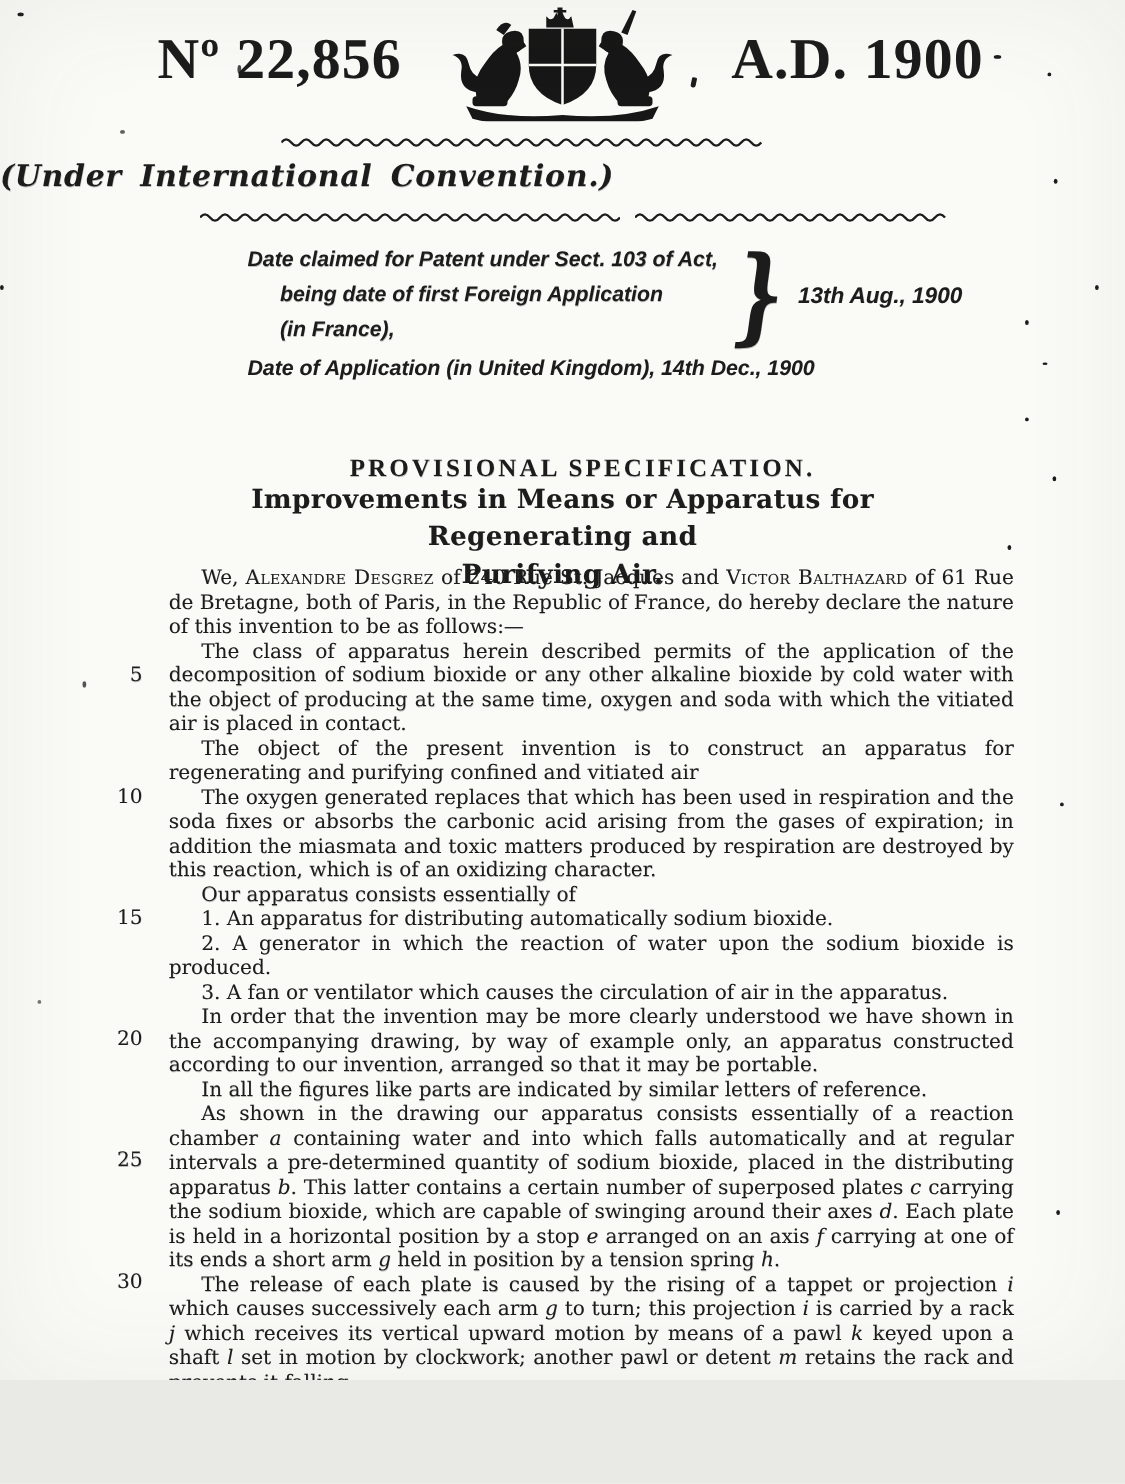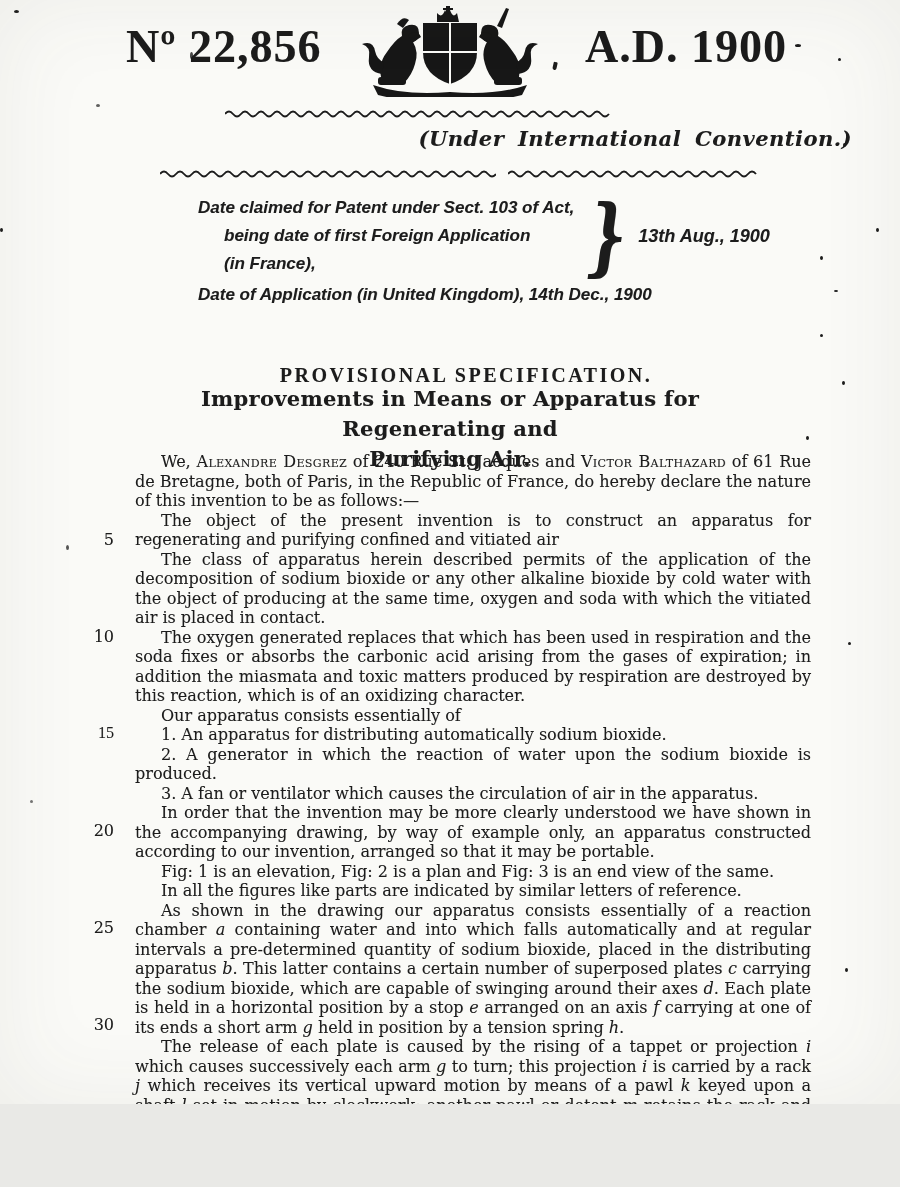--- a/index.html
+++ b/index.html
@@ -18,22 +18,22 @@
     font-family:"Liberation Serif",serif;letter-spacing:1px;white-space:nowrap;}
   .arms{position:absolute;left:345px;top:4px;}
 
   
   svg.wavy{position:absolute;height:12px;}
   #wavy-top{left:225px;top:108px;}
   #wavy-bot-l{left:160px;top:168px;}
   #wavy-bot-r{left:508px;top:168px;}
   svg.wavy path{fill:none;stroke:#1c1c1c;stroke-width:1.9;}
 
-  .convention{position:absolute;left:0;width:852px;top:126px;text-align:right;
-    font-size:21px;font-weight:bold;font-style:italic;word-spacing:6px;letter-spacing:.5px;}
+  .convention{position:absolute;left:0;width:852px;top:126px;text-align:left;
+    font-size:24px;font-weight:bold;font-style:italic;word-spacing:6px;letter-spacing:.5px;}
 
   
   .dates{position:absolute;left:198px;top:194px;
     font-family:"Liberation Sans",sans-serif;font-weight:bold;font-style:italic;
     font-size:17px;}
   .claim-row{display:flex;align-items:center;}
   .claim-lines div{line-height:28px;white-space:nowrap;}
   .claim-lines .ind{padding-left:26px;}
   .brace{font-family:"DejaVu Serif",serif;font-size:84px;line-height:84px;font-weight:bold;
     transform:scaleX(.72);margin:0 0 0 6px;}
@@ -119,38 +119,37 @@
 
   <h2 class="spec-heading">PROVISIONAL SPECIFICATION.</h2>
   <h1 class="title">
     <div>Improvements in Means or Apparatus for Regenerating and</div>
     <div>Purifying Air.</div>
   </h1>
 
   <div class="lineno-col" id="linenos">
       <span style="top: 78px;">5</span>
       <span style="top: 175px; text-align: right;">10</span>
-      <span style="top: 272px; font-family: Liberation Serif, serif;">15</span>
+      <span style="top: 272px;">15</span>
       <span style="top: 369px;">20</span>
       <span style="top: 466px;">25</span>
       <span style="top: 563px;">30</span>
       <span style="top: 660px;">35</span>
     </div>
 
   <main class="body-text">
     <p>We, <span class="sc">Alexandre Desgrez</span> of 240 Rue St. Jacques and <span class="sc">Victor Balthazard</span> of 61 Rue de Bretagne, both of Paris, in the Republic of France, do hereby declare the nature of this invention to be as follows:—</p>
+    <p>The class of apparatus herein described permits of the application of the decomposition of sodium bioxide or any other alkaline bioxide by cold water with the object of producing at the same time, oxygen and soda with which the vitiated air is placed in contact.</p>
     <p>The object of the present invention is to construct an apparatus for regenerating and purifying confined and vitiated air</p>
-    <p>The class of apparatus herein described permits of the application of the decomposition of sodium bioxide or any other alkaline bioxide by cold water with the object of producing at the same time, oxygen and soda with which the vitiated air is placed in contact.</p>
     <p>The oxygen generated replaces that which has been used in respiration and the soda fixes or absorbs the carbonic acid arising from the gases of expiration; in addition the miasmata and toxic matters produced by respiration are destroyed by this reaction, which is of an oxidizing character.</p>
     <p>Our apparatus consists essentially of</p>
     <p>1. An apparatus for distributing automatically sodium bioxide.</p>
     <p>2. A generator in which the reaction of water upon the sodium bioxide is produced.</p>
     <p>3. A fan or ventilator which causes the circulation of air in the apparatus.</p>
     <p>In order that the invention may be more clearly understood we have shown in the accompanying drawing, by way of example only, an apparatus constructed according to our invention, arranged so that it may be portable.</p>
-    <p>Fig: 1 is an elevation, Fig: 2 is a plan and Fig: 3 is an end view of the same.</p>
     <p>In all the figures like parts are indicated by similar letters of reference.</p>
     <p>As shown in the drawing our apparatus consists essentially of a reaction chamber <i>a</i> containing water and into which falls automatically and at regular intervals a pre-determined quantity of sodium bioxide, placed in the distributing apparatus <i>b</i>. This latter contains a certain number of superposed plates <i>c</i> carrying the sodium bioxide, which are capable of swinging around their axes <i>d</i>. Each plate is held in a horizontal position by a stop <i>e</i> arranged on an axis <i>f</i> carrying at one of its ends a short arm <i>g</i> held in position by a tension spring <i>h</i>.</p>
     <p>The release of each plate is caused by the rising of a tappet or projection <i>i</i> which causes successively each arm <i>g</i> to turn; this projection <i>i</i> is carried by a rack <i>j</i> which receives its vertical upward motion by means of a pawl <i>k</i> keyed upon a shaft <i>l</i> set in motion by clockwork; another pawl or detent <i>m</i> retains the rack and prevents it falling.</p>
     <p class="price"><i>[Price 8d.]</i></p>
   </main>
 
   <span class="spk" style="left:14px;top:10px;width:5px;height:3px;"></span>
   <span class="spk" style="left:190px;top:52px;width:3px;height:7px;opacity:.8;"></span>
   <span class="spk" style="left:553px;top:62px;width:4px;height:8px;border-radius:2px 2px 4px 4px;transform:rotate(12deg);"></span>
   <span class="spk" style="left:795px;top:44px;width:6px;height:3px;"></span>

